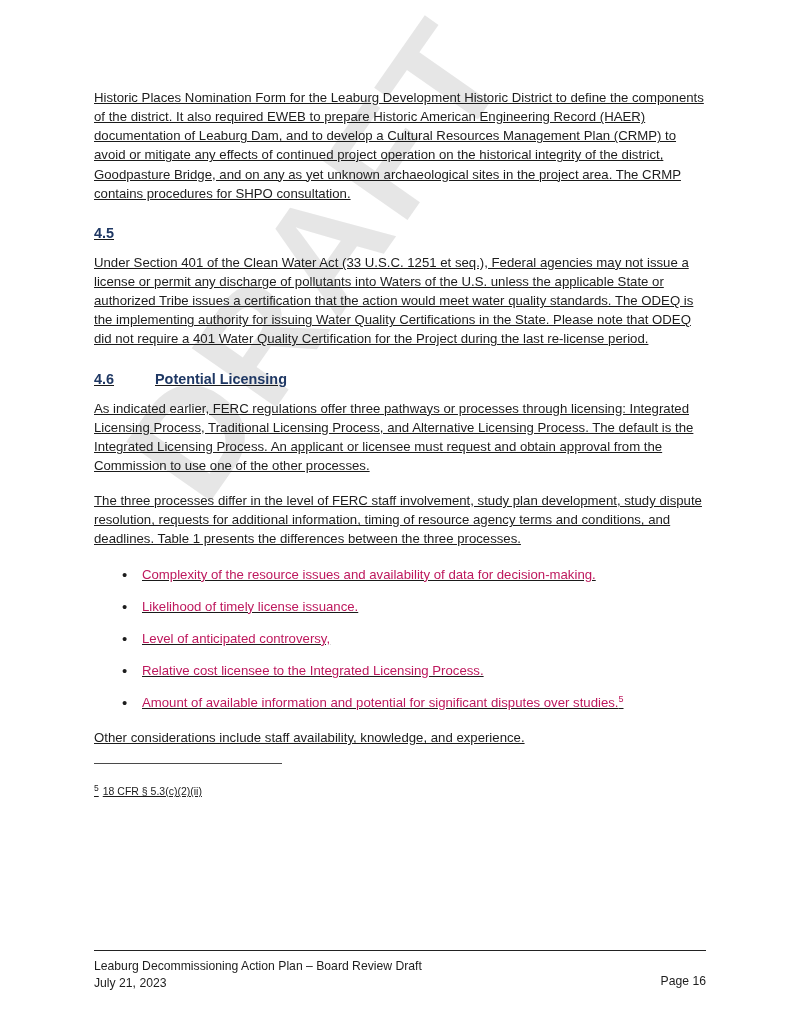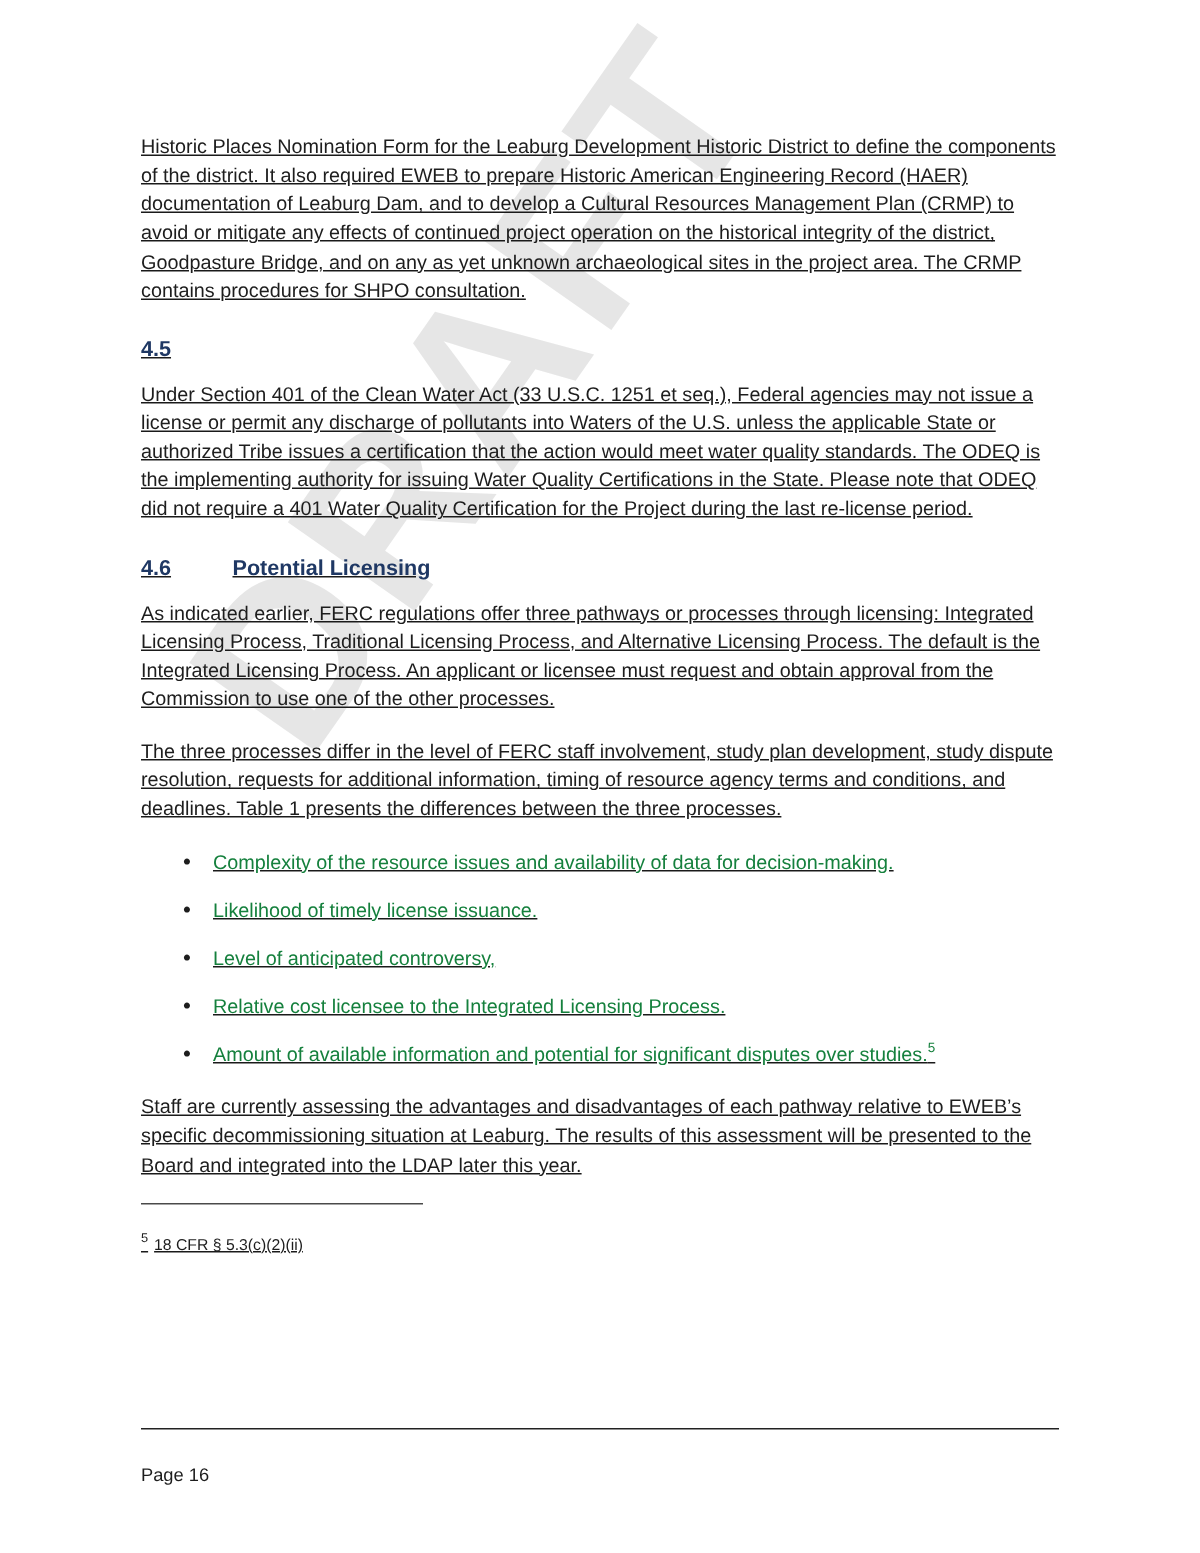--- a/index.html
+++ b/index.html
@@ -75,21 +75,21 @@
     margin: 0 0 16px 0;
     padding: 0 0 0 22px;
     list-style: none;
   }
   ul.bullets li {
     font-size: 13.2px;
     line-height: 1.45;
     margin: 0 0 13px 0;
     position: relative;
     padding-left: 26px;
-    color: #15803d;
+    color: #be185d;
   }
   ul.bullets li::before {
     content: "\2022";
     position: absolute;
     left: 6px;
     top: -1px;
     font-size: 15px;
     color: #1d1d1d;
   }
   sup {
@@ -167,31 +167,35 @@
 
 
     <ul class="bullets">
       <li>Complexity of the resource issues and availability of data for decision-making.</li>
       <li>Likelihood of timely license issuance.</li>
       <li>Level of anticipated controversy,</li>
       <li>Relative cost licensee to the Integrated Licensing Process.</li>
       <li><span>Amount of available information and potential for significant disputes over studies.</span><sup>5</sup></li>
     </ul>
 
-
-    <p class="body-text">Staff are currently assessing the advantages and disadvantages of each pathway relative to EWEB’s specific decommissioning situation at Leaburg. The results of this assessment will be presented to the Board and integrated into the LDAP later this year.</p>
+    <p class="body-text">Other considerations include staff availability, knowledge, and experience.</p>
+
 
     <div class="footnote-rule"></div>
 
     <p class="footnote">
       <span class="fn-num">5</span><span>18 CFR § 5.3(c)(2)(ii)</span>
     </p>
 
   </div>
 
   <div class="page-footer">
     <div class="footer-rule"></div>
     <div class="footer-row">
+      <div class="footer-left">
+        <div>Leaburg Decommissioning Action Plan – Board Review Draft</div>
+        <div>July 21, 2023</div>
+      </div>
       <div class="footer-right">Page 16</div>
     </div>
   </div>
 
 </div>
 
 </body></html>

